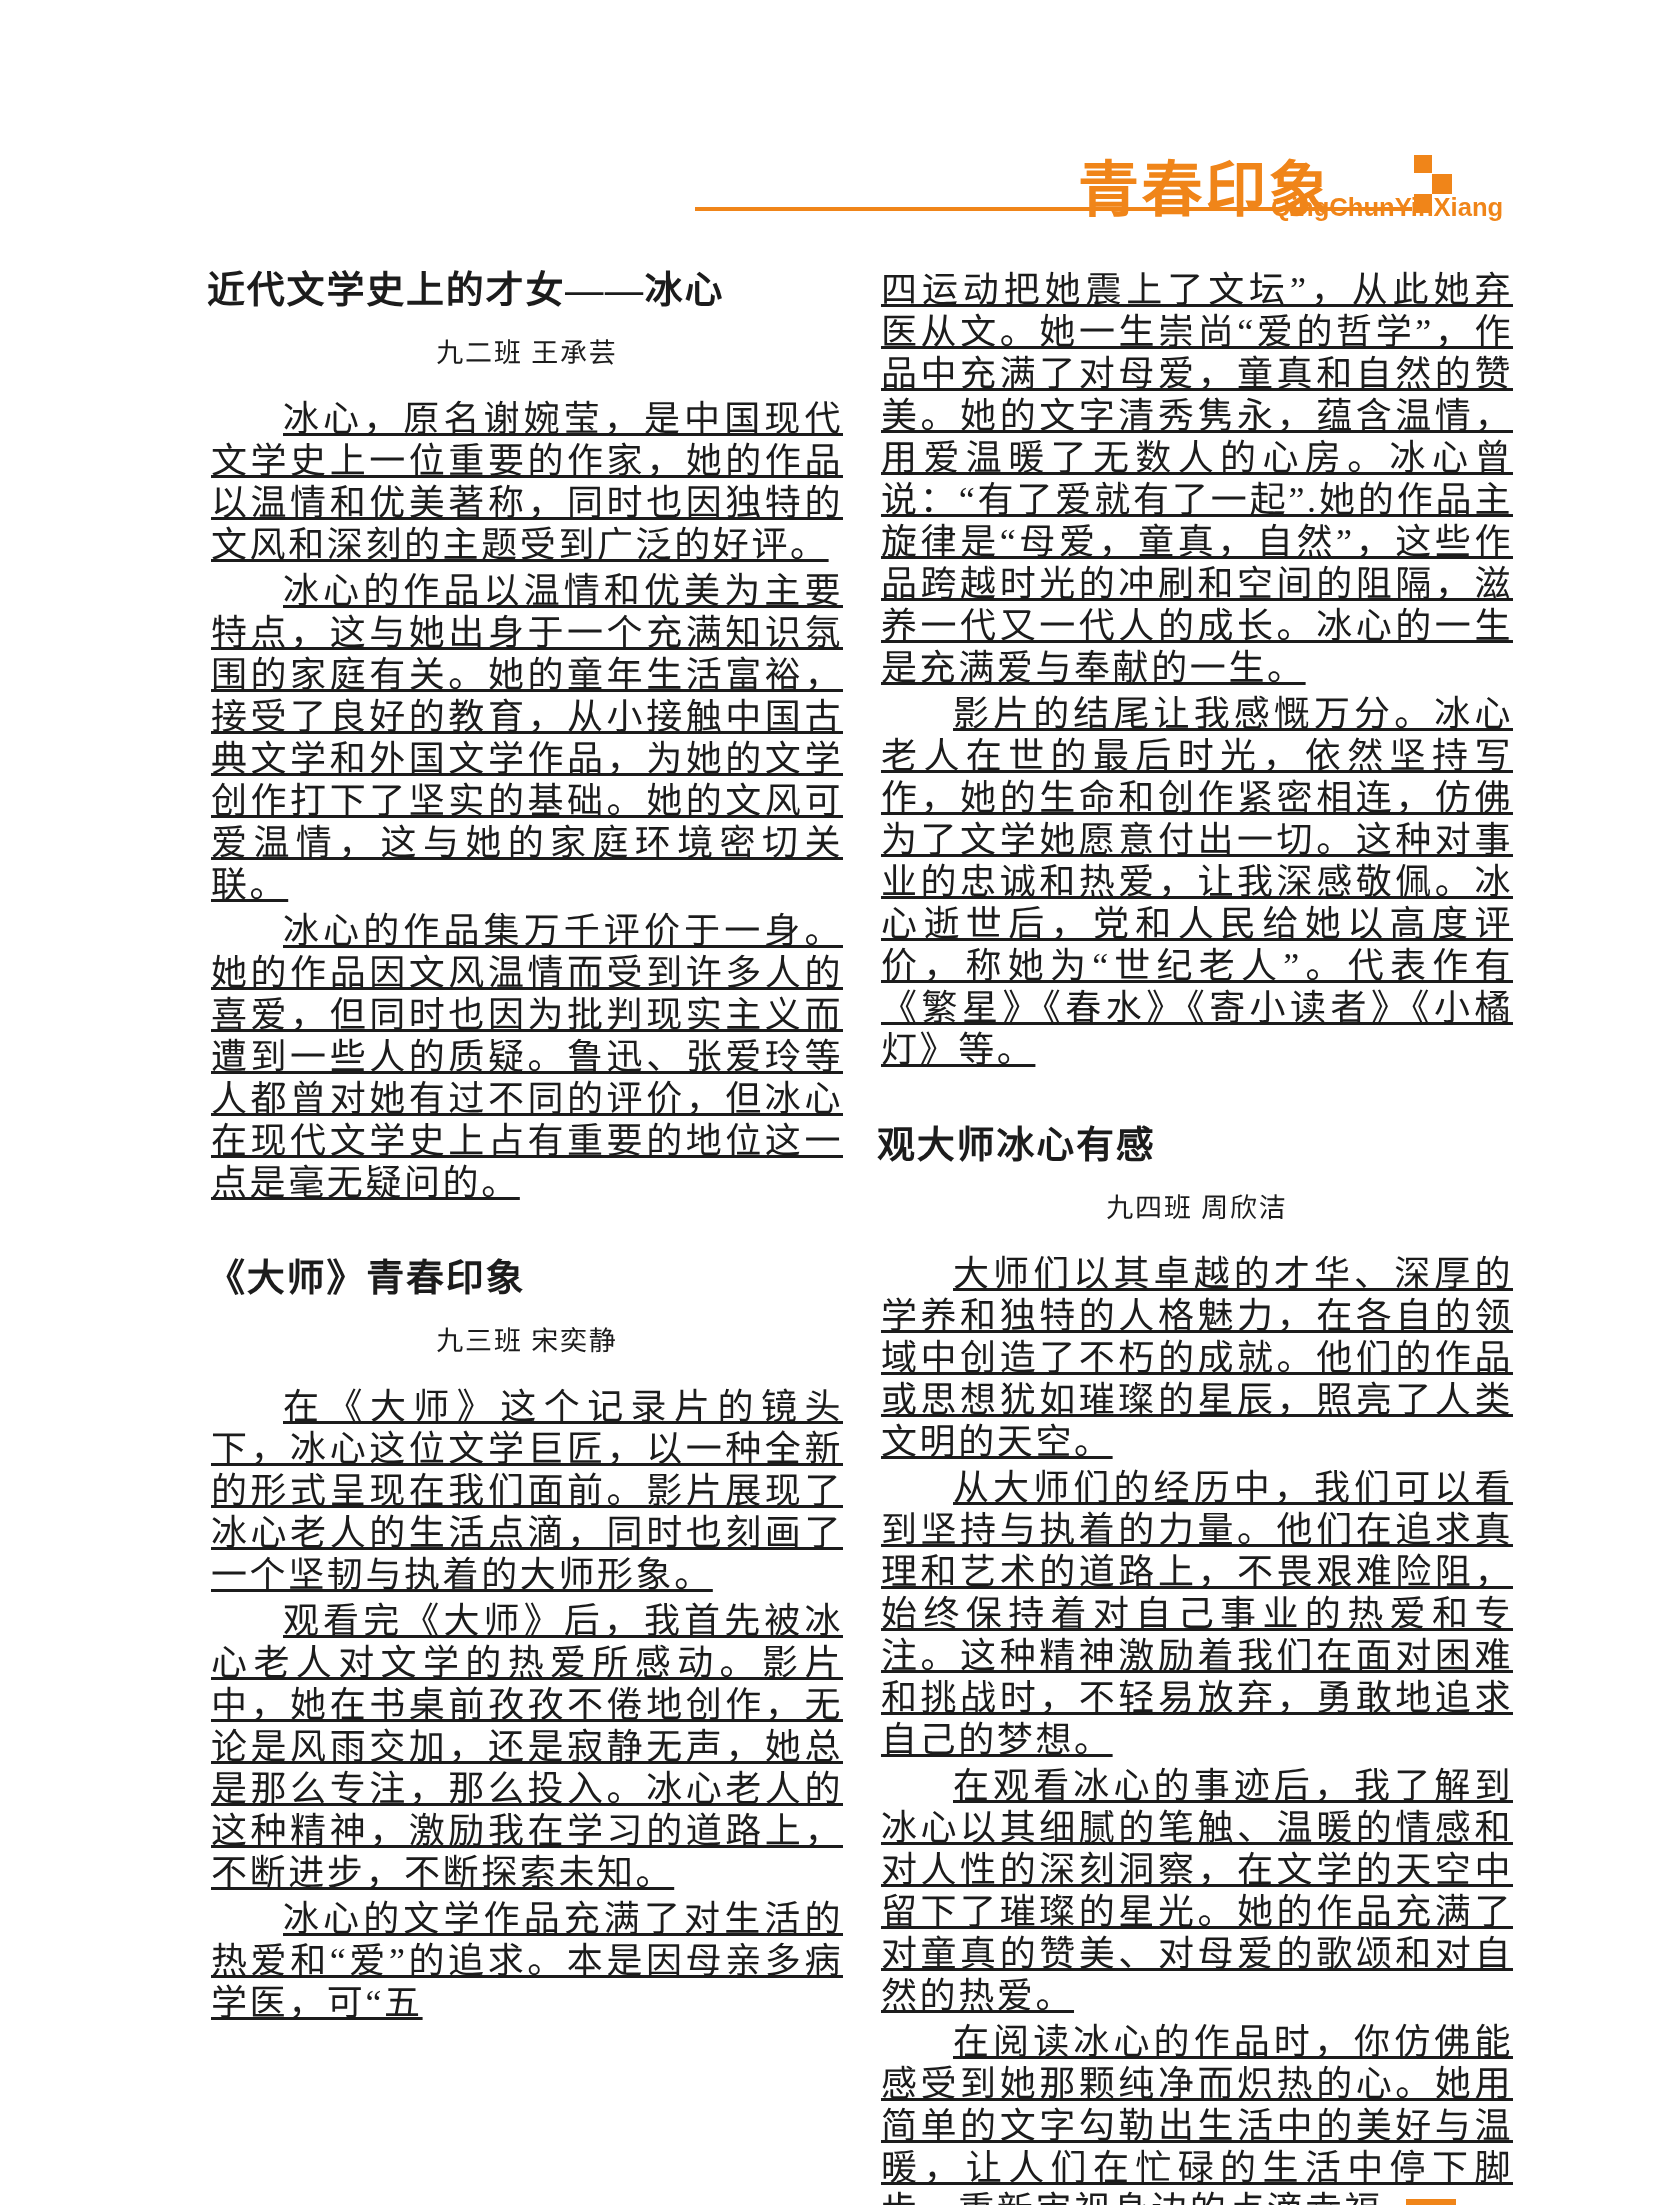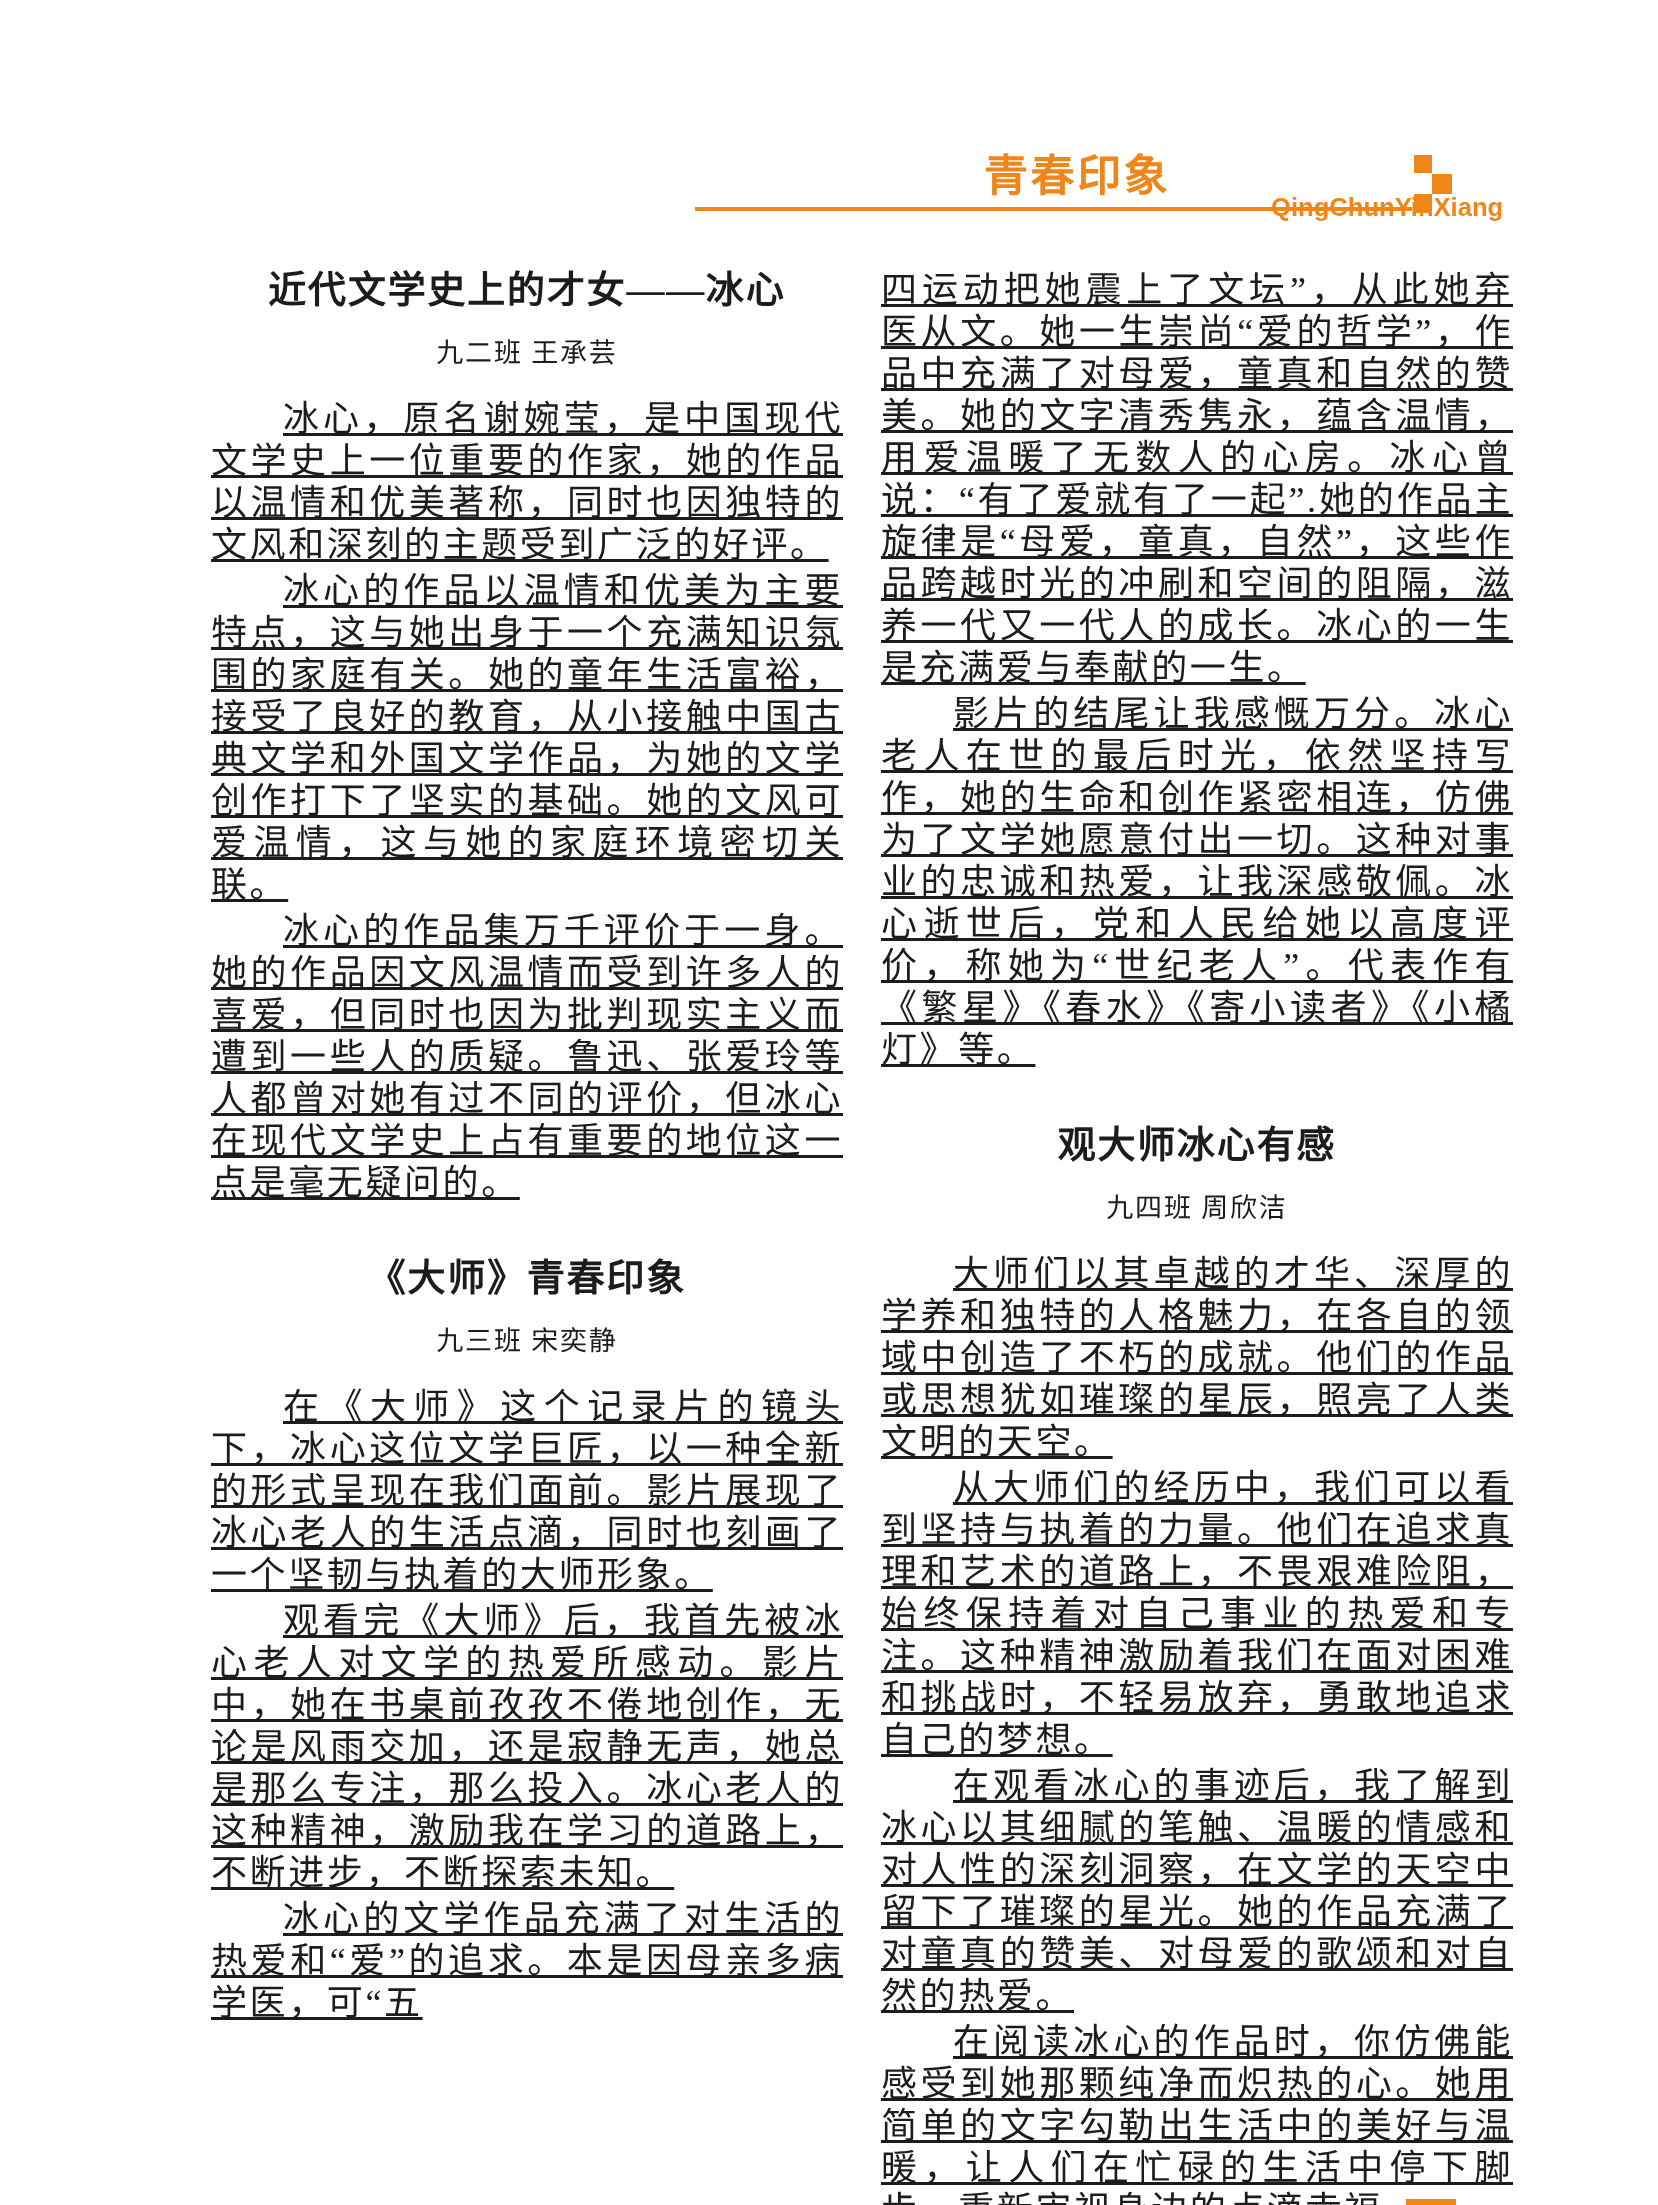--- a/index.html
+++ b/index.html
@@ -8,24 +8,24 @@
     width:1659px;
     height:2347px;
     background:#ffffff;
     overflow:hidden;
     font-family:"Liberation Serif","DejaVu Serif",serif;
     color:#1c1c1c;
   }
   
   .hdr-title{
     position:absolute;
-    left:984px; top:140px;
+    left:1078px; top:140px;
     font-family:Liberation Serif, serif;
     font-weight:bold;
-    font-size:44px;
+    font-size:61px;
     letter-spacing:2.6px;
     color:var(--accent);
     white-space:nowrap;
   }
   .hdr-pinyin{
     position:absolute;
     left:1271px; top:193px;
     font-family:"Liberation Sans","DejaVu Sans",sans-serif;
     font-weight:bold;
     font-size:25.6px;
@@ -57,21 +57,20 @@
     text-align:justify;
     text-indent:2em;
     margin:4px;
     text-decoration:underline;
   }
   .para.continuation{text-indent:0;}
   .title{
     font-size:38px;
     line-height:51px;
     font-weight:bold;
-    text-align:center;
     letter-spacing:1.8px;
     margin:49px 0 20px 0;
   }
   .title.first{margin-top:0;}
   .author{
     font-size:27px;
     line-height:35px;
     text-align:center;
     letter-spacing:1.8px;
     margin:0 0 27px 0;

